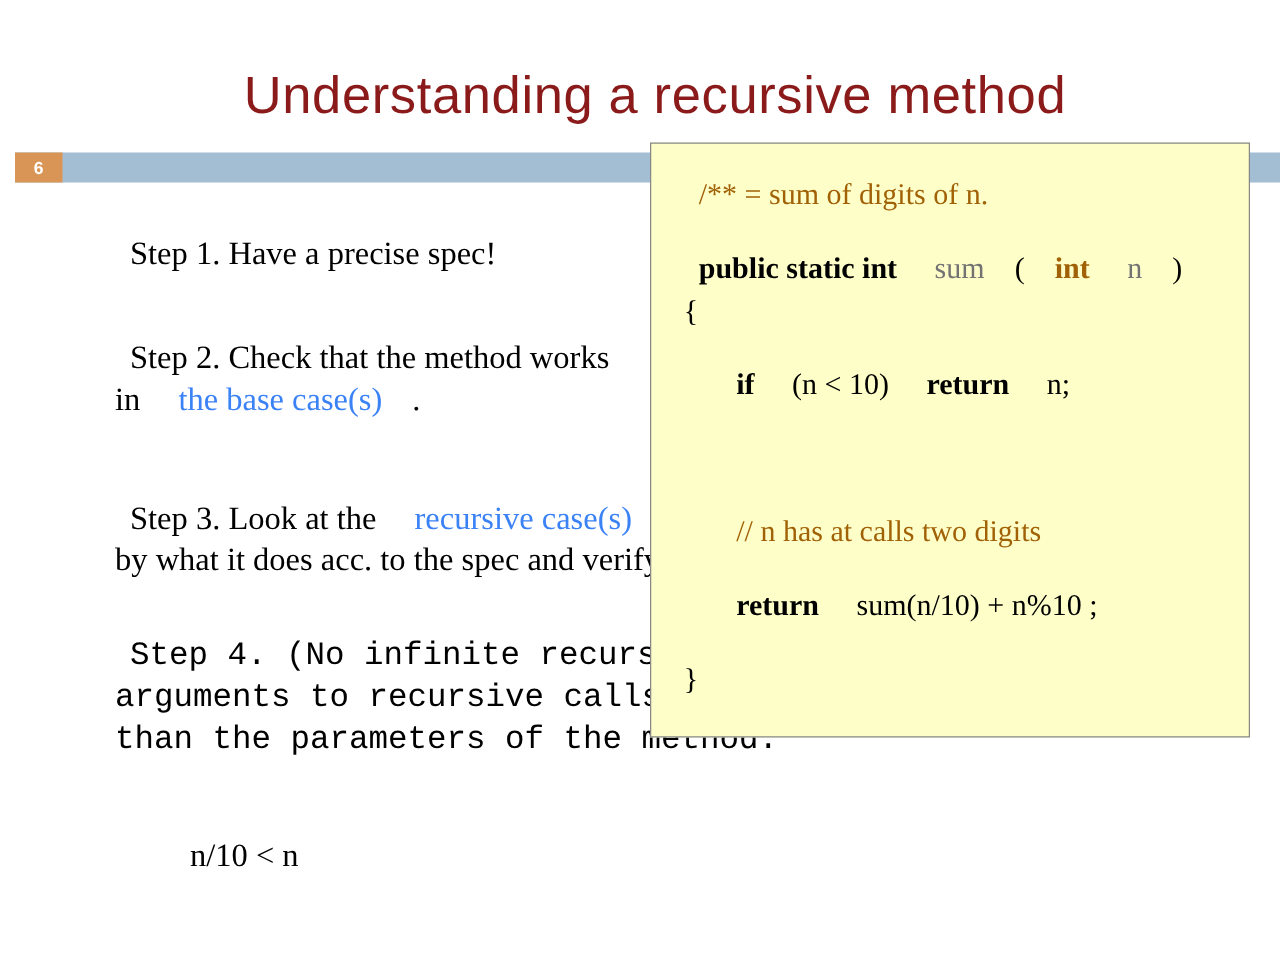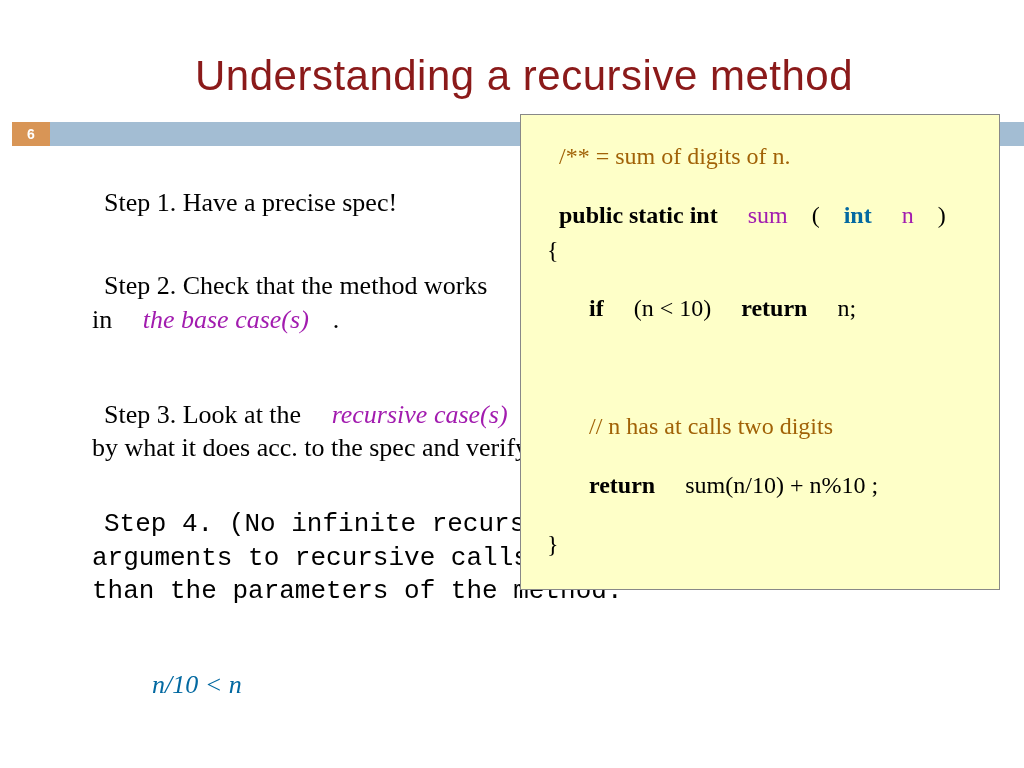--- a/index.html
+++ b/index.html
@@ -70,25 +70,25 @@
       color: #000000;
     }
     .step1 { margin-bottom: 26px; width: 420px; }
     .step2 { margin-bottom: 38px; width: 420px; }
     .step3 { margin-bottom: 20px; }
     .step4 { margin-bottom: 36px; font-family: Liberation Mono, monospace; }
     .footer-expr {
       margin-left: 60px;
       font-size: 26px;
     }
-    .red { color: #a21caf; font-style: italic; }
-    .blue { color: #0369a1; font-style: italic; }
-    .c-blue { color: #a21caf; }
+    .red { color: #3b82f6; }
+    .blue { color: #000000; }
+    .c-blue { color: #737373; }
     .c-green { color: #a16207; }
-    .c-red { color: #0369a1; }
+    .c-red { color: #a16207; }
     .bold { font-weight: bold; }
   </style>
 </head>
 <body>
 
 <div class="title">Understanding a recursive method</div>
 
 <div class="divider-bar"></div>
 <div class="page-badge">6</div>
 

